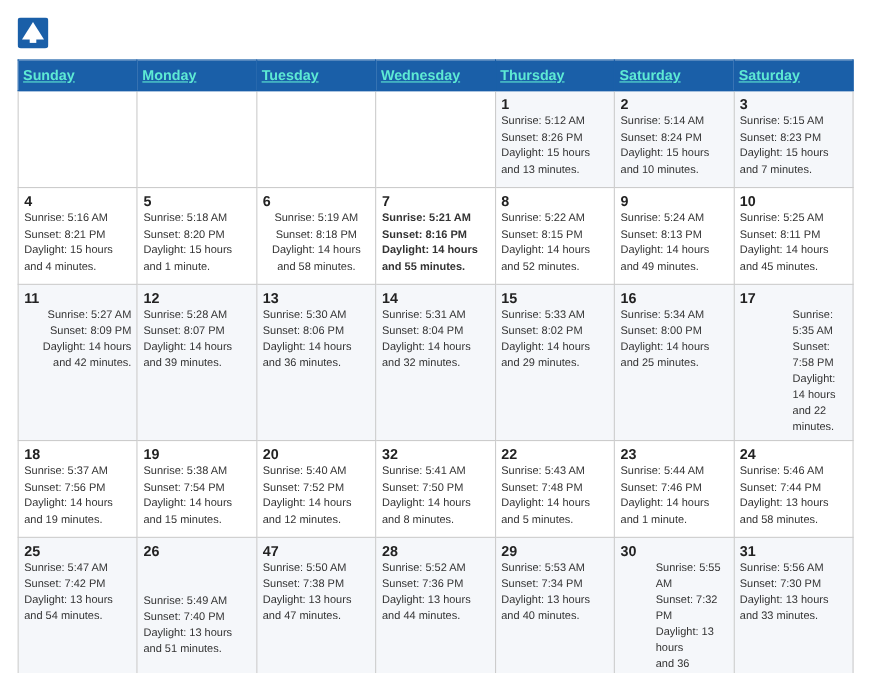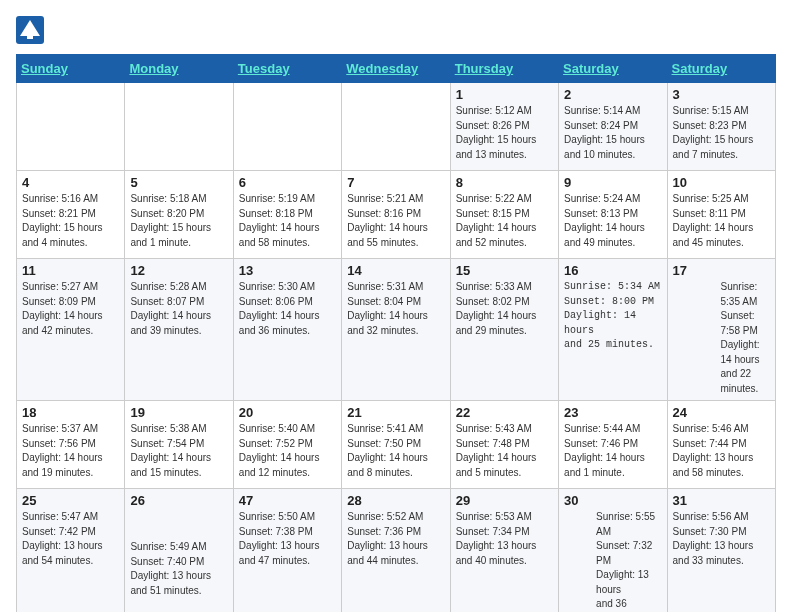--- a/index.html
+++ b/index.html
@@ -171,28 +171,28 @@
         </td>
         <td>
           <span class="date-num">5</span>
           <div class="cell-info" style="white-space: pre-line;">Sunrise: 5:18 AM
 Sunset: 8:20 PM
 Daylight: 15 hours
 and 1 minute.</div>
         </td>
         <td>
           <span class="date-num">6</span>
-          <div class="cell-info" style="white-space: pre-line;">Sunrise: 5:19 AM
+          <div class="cell-info" style="white-space: pre-line; text-align: center;">Sunrise: 5:19 AM
 Sunset: 8:18 PM
 Daylight: 14 hours
 and 58 minutes.</div>
         </td>
         <td>
           <span class="date-num">7</span>
-          <div class="cell-info" style="white-space: pre-line;">Sunrise: 5:21 AM
+          <div class="cell-info" style="white-space: pre-line; font-weight: bold;">Sunrise: 5:21 AM
 Sunset: 8:16 PM
 Daylight: 14 hours
 and 55 minutes.</div>
         </td>
         <td>
           <span class="date-num">8</span>
           <div class="cell-info" style="white-space: pre-line;">Sunrise: 5:22 AM
 Sunset: 8:15 PM
 Daylight: 14 hours
 and 52 minutes.</div>
@@ -208,21 +208,21 @@
           <span class="date-num">10</span>
           <div class="cell-info" style="white-space: pre-line;">Sunrise: 5:25 AM
 Sunset: 8:11 PM
 Daylight: 14 hours
 and 45 minutes.</div>
         </td>
       </tr>
       <tr>
         <td>
           <span class="date-num">11</span>
-          <div class="cell-info" style="white-space: pre-line;">Sunrise: 5:27 AM
+          <div class="cell-info" style="white-space: pre-line; text-align: right;">Sunrise: 5:27 AM
 Sunset: 8:09 PM
 Daylight: 14 hours
 and 42 minutes.</div>
         </td>
         <td>
           <span class="date-num">12</span>
           <div class="cell-info" style="white-space: pre-line;">Sunrise: 5:28 AM
 Sunset: 8:07 PM
 Daylight: 14 hours
 and 39 minutes.</div>
@@ -243,21 +243,21 @@
         </td>
         <td>
           <span class="date-num">15</span>
           <div class="cell-info" style="white-space: pre-line;">Sunrise: 5:33 AM
 Sunset: 8:02 PM
 Daylight: 14 hours
 and 29 minutes.</div>
         </td>
         <td>
           <span class="date-num">16</span>
-          <div class="cell-info" style="white-space: pre-line; font-family: Liberation Mono, monospace;">Sunrise: 5:34 AM
+          <div class="cell-info" style="white-space: pre-line;">Sunrise: 5:34 AM
 Sunset: 8:00 PM
 Daylight: 14 hours
 and 25 minutes.</div>
         </td>
         <td>
           <span class="date-num">17</span>
           <div class="cell-info" style="white-space: pre-line; margin-left: 48px;">Sunrise: 5:35 AM
 Sunset: 7:58 PM
 Daylight: 14 hours
 and 22 minutes.</div>
@@ -279,21 +279,21 @@
 and 15 minutes.</div>
         </td>
         <td>
           <span class="date-num">20</span>
           <div class="cell-info" style="white-space: pre-line;">Sunrise: 5:40 AM
 Sunset: 7:52 PM
 Daylight: 14 hours
 and 12 minutes.</div>
         </td>
         <td>
-          <span class="date-num">21</span>
+          <span class="date-num">32</span>
           <div class="cell-info" style="white-space: pre-line;">Sunrise: 5:41 AM
 Sunset: 7:50 PM
 Daylight: 14 hours
 and 8 minutes.</div>
         </td>
         <td>
           <span class="date-num">22</span>
           <div class="cell-info" style="white-space: pre-line;">Sunrise: 5:43 AM
 Sunset: 7:48 PM
 Daylight: 14 hours

